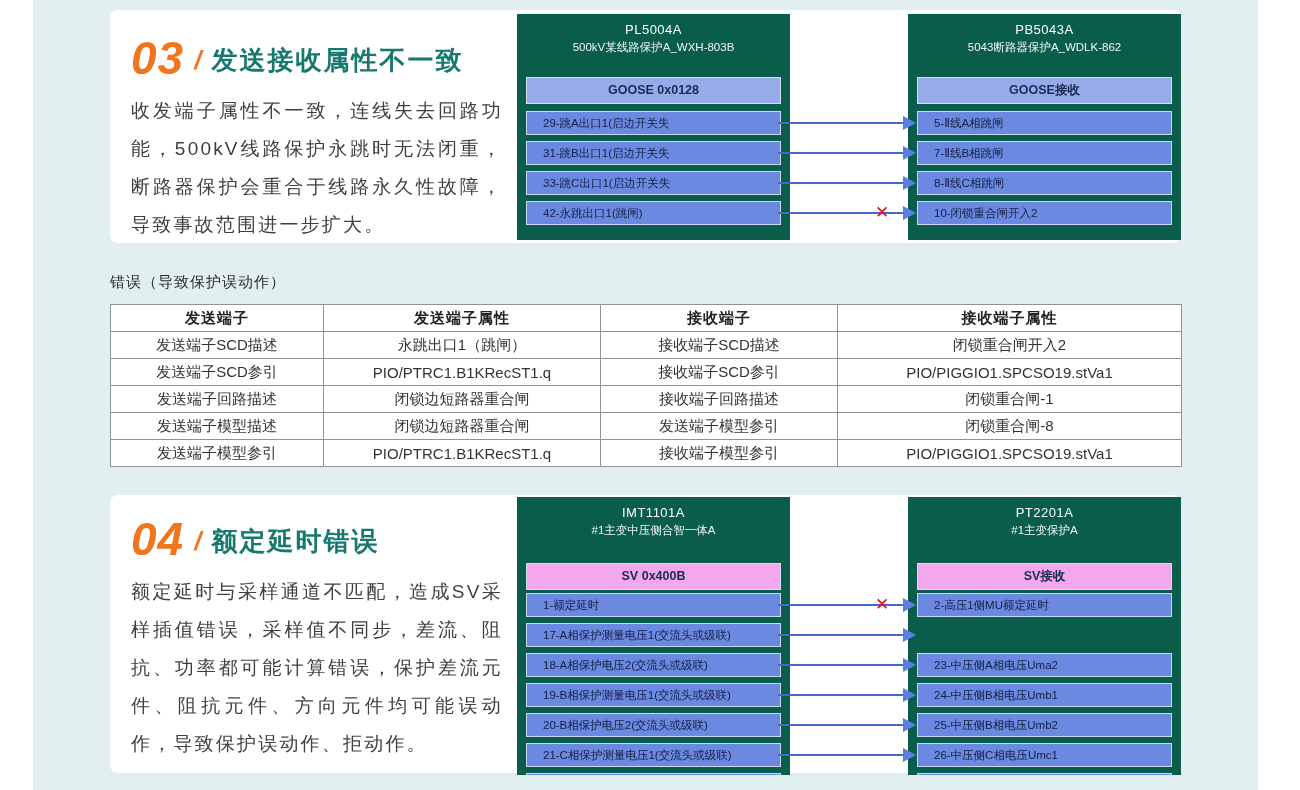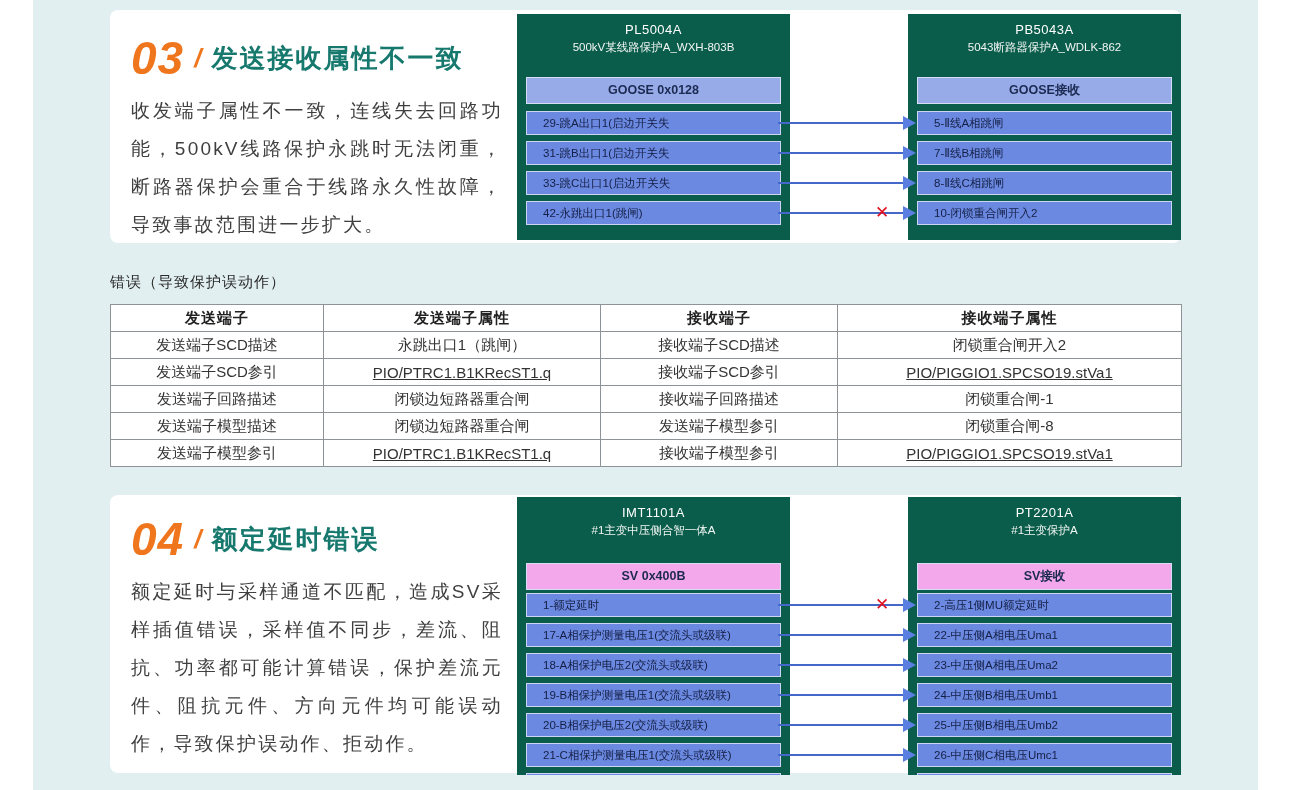--- a/index.html
+++ b/index.html
@@ -9,21 +9,21 @@
     background:#e2eff1;
     font-family:"Liberation Sans","DejaVu Sans",sans-serif;
     color:#3b3b3b;
   }
   .side-strip { position:absolute; top:0; height:790px; background:#ffffff; }
   .card {
     position:absolute; background:#ffffff; border-radius:8px;
   }
   
   .sec-text { position:absolute; z-index:2; }
-  .sec-title-row { display:flex; align-items:center; gap:10px; }
+  .sec-title-row { display:flex; align-items:flex-end; gap:10px; }
   .sec-num {
     font-size:46px; font-weight:bold; font-style:italic;
     color:#f0761d; line-height:44px; letter-spacing:1px;
   }
   .sec-slash { font-size:26px; font-weight:bold; font-style:italic; color:#f0761d; line-height:40px; }
   .sec-title { font-size:26px; font-weight:bold; color:#17796e; line-height:40px; letter-spacing:2px; }
   .sec-body {
     margin-top:12px; width:372px; font-size:19px; line-height:38px;
     letter-spacing:2.2px; text-align:justify; color:#3f3f3f; font-weight:500;
   }
@@ -65,21 +65,21 @@
   .tbl-caption { position:absolute; left:110px; top:273px; font-size:15px; color:#2a2a2a; letter-spacing:1px; z-index:2; }
   table.err {
     position:absolute; left:110px; top:304px; width:1071px; z-index:2;
     border-collapse:collapse; table-layout:fixed; background:#ffffff;
   }
   table.err th, table.err td {
     border:1px solid #8e9398; height:27px; text-align:center;
     font-size:15px; color:#333333; padding:0 4px; overflow:hidden;
   }
   table.err th { font-weight:bold; color:#222222; letter-spacing:1px; }
-  td.orange { color:#ee7d1d;text-decoration:underline; }
+  td.orange { color:#ee7d1d; }
 </style>
 </head>
 <body>
 
 <div class="side-strip" style="left:0;width:33px"></div>
 <div class="side-strip" style="left:1258px;width:42px"></div>
 
 <div class="card" style="left:110px;top:10px;width:1071px;height:233px"></div>
 
 <div class="sec-text" style="left:131px;top:36px">
@@ -200,21 +200,20 @@
   <div class="port" style="top:216px">20-B相保护电压2(交流头或级联)</div>
   <div class="port" style="top:246px">21-C相保护测量电压1(交流头或级联)</div>
   <div class="port" style="top:276px"></div>
 </div>
 
 <div class="panel" style="left:908px;top:497px;height:278px">
   <div class="dev-name">PT2201A</div>
   <div class="dev-desc">#1主变保护A</div>
   <div class="blockhdr sv" style="top:66px">SV接收</div>
   <div class="port" style="top:96px">2-高压1侧MU额定延时</div>
-  <div class="port" style="top:126px">22-中压侧A相电压Uma1</div>
   <div class="port" style="top:156px">23-中压侧A相电压Uma2</div>
   <div class="port" style="top:186px">24-中压侧B相电压Umb1</div>
   <div class="port" style="top:216px">25-中压侧B相电压Umb2</div>
   <div class="port" style="top:246px">26-中压侧C相电压Umc1</div>
   <div class="port" style="top:276px"></div>
 </div>
 
 <div class="conn" style="top:604px">
     <span class="conn-line"></span>
     <span class="conn-head"></span>

